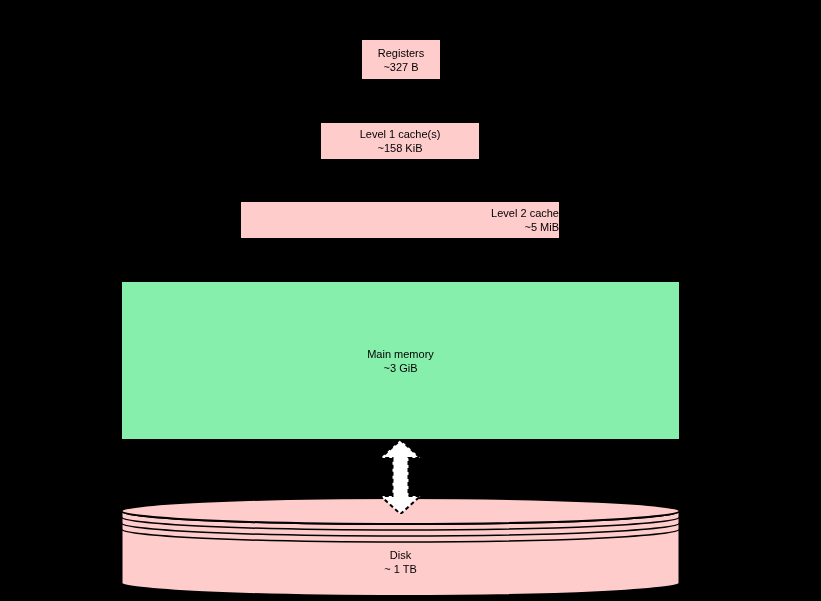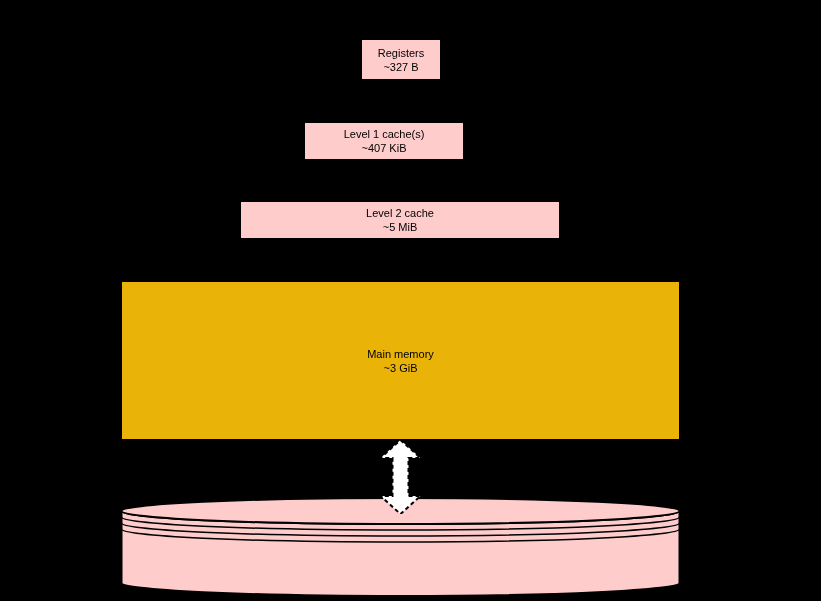--- a/index.html
+++ b/index.html
@@ -22,22 +22,22 @@
     justify-content: center;
     box-sizing: border-box;
     border: 1px solid #000000;
     color: #000000;
     font-size: 11px;
     line-height: 14px;
     text-align: center;
     white-space: nowrap;
   }
   #node-registers   { left: 361px; top: 39px;  width: 80px;  height: 41px; }
-  #node-l1-cache    { left: 304px; top: 122px; width: 160px; height: 38px; }
-  #node-l2-cache    { left: 240px; top: 201px; width: 320px; height: 38px; }
+  #node-l1-cache    { left: 320px; top: 122px; width: 160px; height: 38px; }
+  #node-l2-cache    { left: 240px; top: 201px; width: 320px; height: 38px; align-items: flex-end; }
   #node-main-memory { left: 121px; top: 281px; width: 559px; height: 159px; }
   #disk-shape {
     position: absolute;
     left: 120px;
     top: 496px;
     z-index: 1;
   }
   #disk-label-group {
     position: absolute;
     left: 120px;
@@ -61,41 +61,43 @@
 
 <div class="stage" style="background-color: rgb(0, 0, 0);">
 
   <div class="node" id="node-registers" style="background-color: rgb(255, 204, 204);">
     <span>Registers</span>
     <span>~327 B</span>
   </div>
 
   <div class="node" id="node-l1-cache" style="background-color: rgb(255, 204, 204);">
     <span>Level 1 cache(s)</span>
-    <span>~407 KiB</span>
+    <span>~158 KiB</span>
   </div>
 
   <div class="node" id="node-l2-cache" style="background-color: rgb(255, 204, 204);">
     <span>Level 2 cache</span>
     <span>~5 MiB</span>
   </div>
 
-  <div class="node" id="node-main-memory" style="background-color: #eab308;">
+  <div class="node" id="node-main-memory" style="background-color: #86efac;">
     <span>Main memory</span>
     <span>~3 GiB</span>
   </div>
 
   <svg id="disk-shape" width="561" height="102" viewBox="0 0 561 102">
     <path d="M1.5 15 L1.5 87 A279 13 0 0 0 559.5 87 L559.5 15 A279 13 0 0 1 1.5 15 Z" stroke="#000000" stroke-width="2" fill="#ffcccc"></path>
     <ellipse cx="280.5" cy="15" rx="279" ry="13" stroke="#000000" stroke-width="2" fill="#ffcccc"></ellipse>
     <path d="M1.5 21 A279 13 0 0 0 559.5 21" fill="none" stroke="#000000" stroke-width="1.5"></path>
     <path d="M1.5 27 A279 13 0 0 0 559.5 27" fill="none" stroke="#000000" stroke-width="1.5"></path>
     <path d="M1.5 33 A279 13 0 0 0 559.5 33" fill="none" stroke="#000000" stroke-width="1.5"></path>
   </svg>
 
   <div id="disk-label-group">
+    <div>Disk</div>
+    <div>~ 1 TB</div>
   </div>
 
   <svg id="swap-arrow" width="45" height="74" viewBox="0 0 45 74">
     <polygon points="22.5,0 42.5,18 30.5,18 30.5,56 42.5,56 22.5,74 2.5,56 14.5,56 14.5,18 2.5,18" stroke="#000000" stroke-width="2" stroke-dasharray="4 3" fill="#ffffff"></polygon>
   </svg>
 
 </div>
 
 </body></html>

